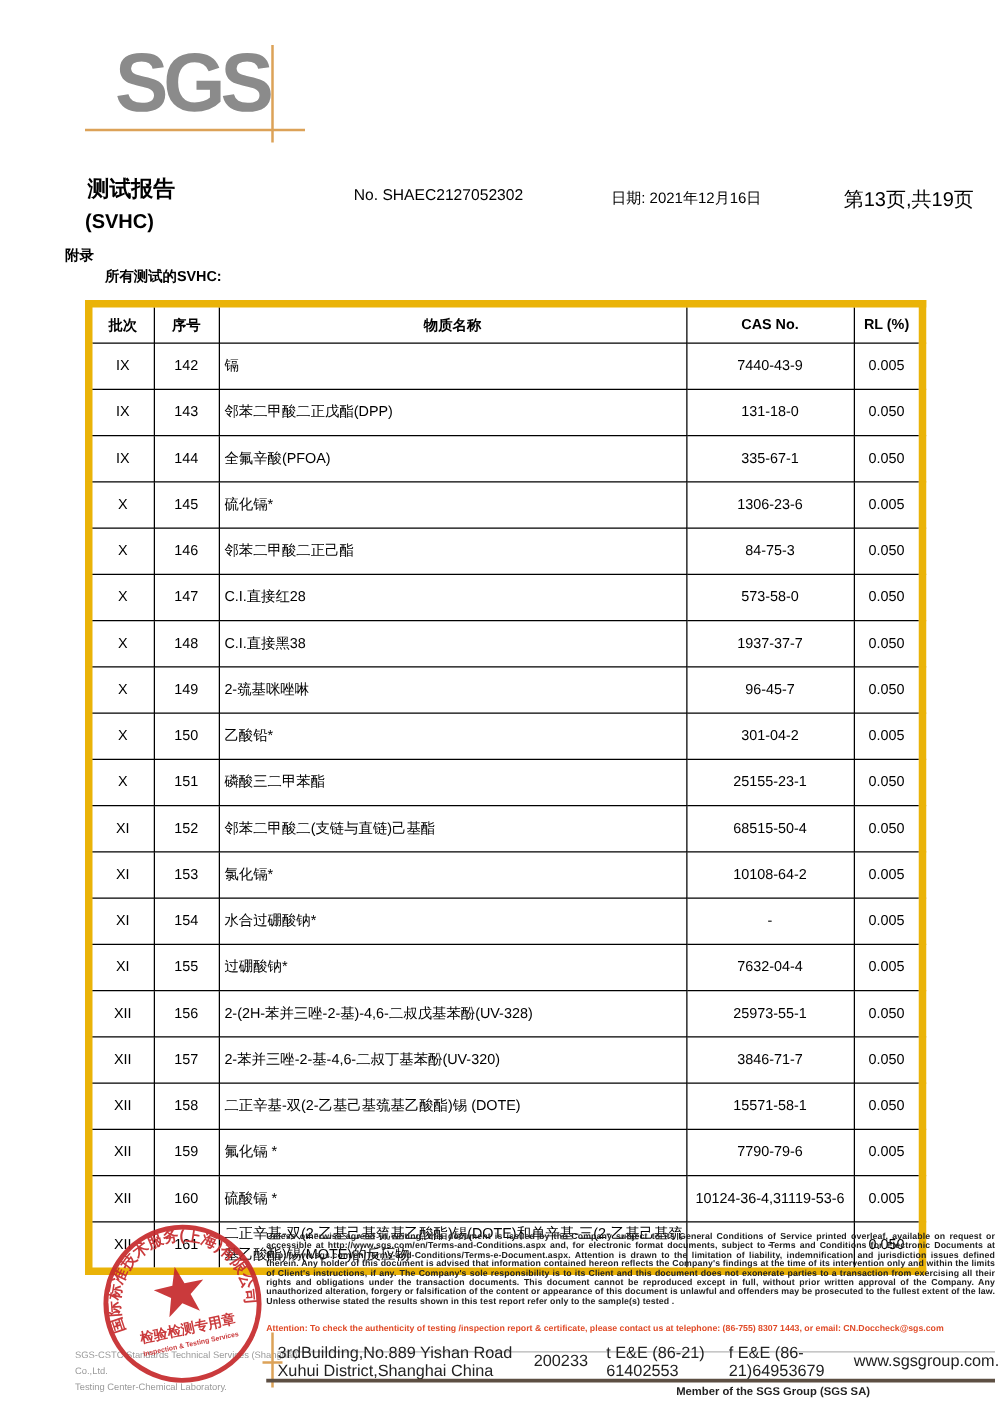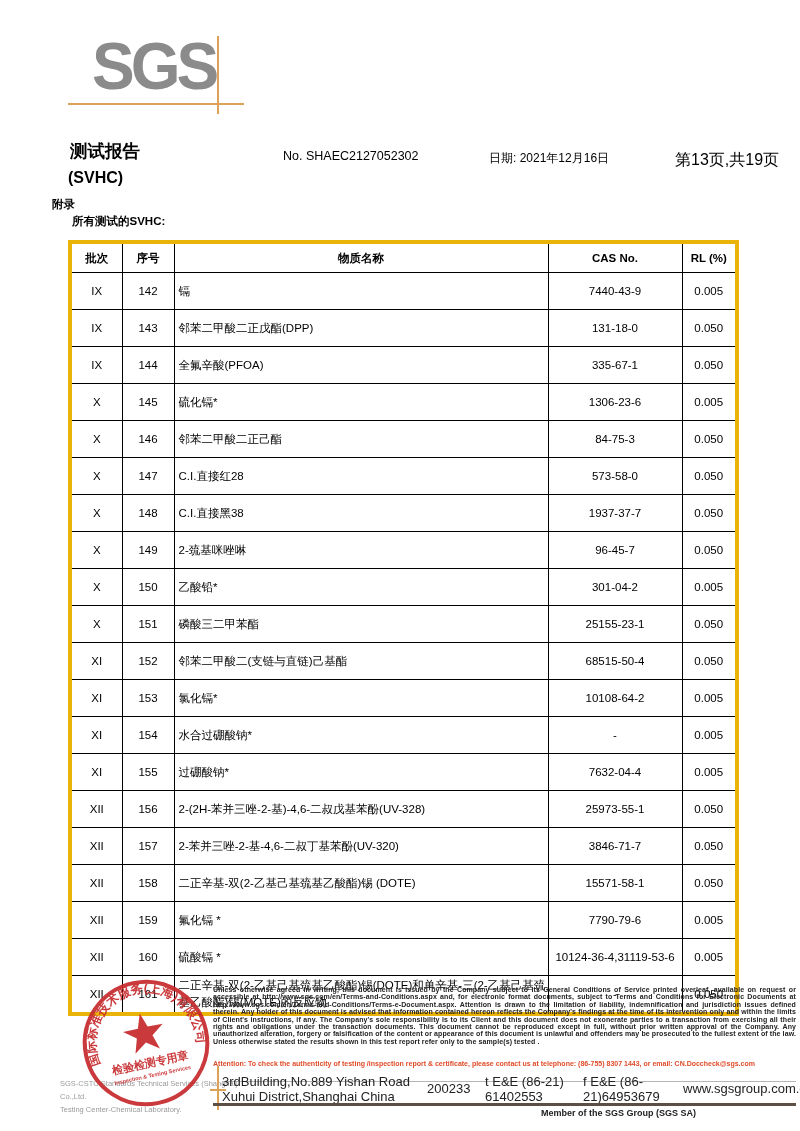--- a/index.html
+++ b/index.html
@@ -18,25 +18,25 @@
   .cross{background:#dca258;}
   .cross-v-top{left:217px;top:36px;width:2px;height:78px;}
   .cross-h-top{left:68px;top:103px;width:176px;height:2px;}
 
   .doc-title{left:70px;top:143px;font-size:17.5px;font-weight:bold;line-height:1;}
   .doc-title2{left:68px;top:170px;font-size:16px;font-weight:bold;line-height:1;}
   .report-no{left:283px;top:149px;font-size:12.5px;}
   .date-label{left:489px;top:150px;font-size:12px;}
   .page-label{left:643px;top:150px;font-size:16px;margin-left:32px;}
   .appendix{left:52px;top:197px;font-size:11.5px;font-weight:bold;}
-  .svhc-line{left:72px;top:214px;font-size:11.5px;font-weight:bold;}
+  .svhc-line{left:84px;top:214px;font-size:11.5px;font-weight:bold;}
 
   
   .tbl-wrap{left:68px;top:240px;}
-  table{border-collapse:collapse;table-layout:fixed;width:667px;font-size:11.5px;border:4px solid #eab308;}
+  table{border-collapse:collapse;table-layout:fixed;width:667px;font-size:11.5px;border:6px solid #eab308;}
   th,td{border:1px solid #000;padding:1px 2px;}
   th{height:26px;font-weight:bold;text-align:center;font-size:11.5px;}
   td{height:34px;text-align:center;line-height:1.45;}
   td.name{text-align:left;padding-left:4px;}
   td.cas{word-break:break-all;padding:1px 4px;text-align:center;}
 
   
   .company-gray{left:60px;top:1077px;width:190px;font-size:7.5px;color:#9a9a9a;line-height:1.75;}
   .stamp{left:75px;top:972px;z-index:5;opacity:.92;}
   .disclaimer{

